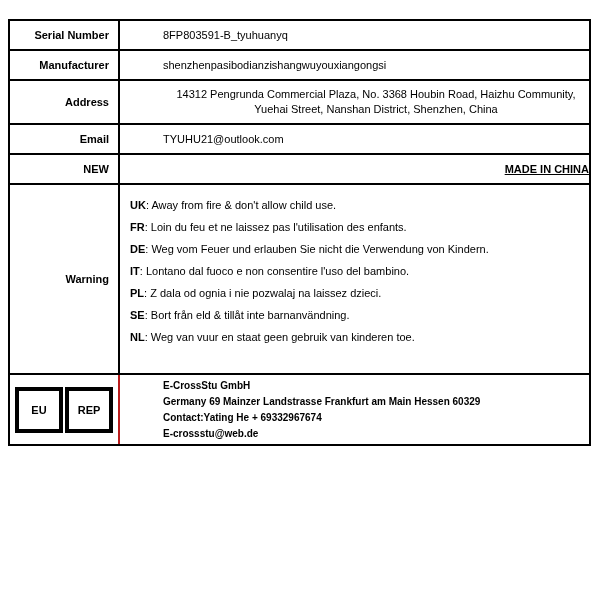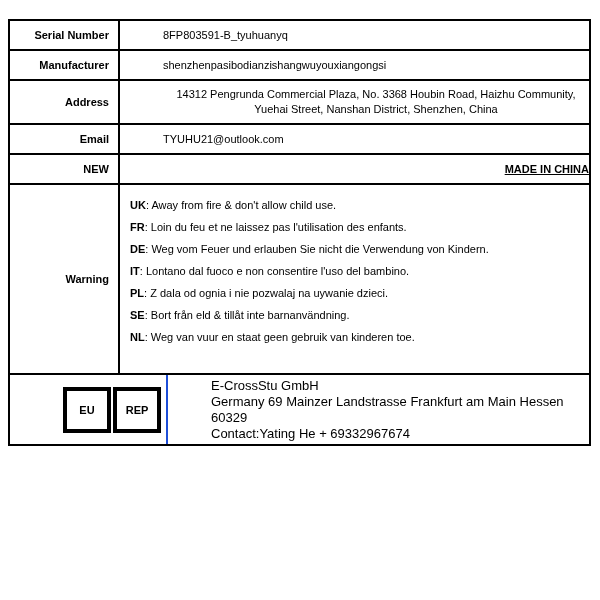--- a/index.html
+++ b/index.html
@@ -66,40 +66,39 @@
     flex: 1;
     box-sizing: border-box;
     padding: 9px 10px 0 10px;
     font-size: 11px;
   }
   .warn-line { line-height: 22px; white-space: nowrap; }
   .lang-code { font-weight: 700; }
   .eu-label-cell {
     flex: 0 0 110px;
     box-sizing: border-box;
-    border-right: 2px solid #1d4ed8;
+    border-right: 2px solid #b91c1c;
     display: flex;
     align-items: center;
     justify-content: center;
     padding: 0;
-    margin-left: 48px;
   }
   .eu-badge { display: flex; gap: 2px; }
   .eu-box {
     width: 48px;
     height: 46px;
     box-sizing: border-box;
     border: 4px solid #000000;
     display: flex;
     align-items: center;
     justify-content: center;
     font-weight: 700;
     font-size: 11px;
   }
-  .eu-lines { font-size: 13px; line-height: 16px; }
+  .eu-lines { font-size: 10px; line-height: 16px; font-weight: bold; }
 </style>
 </head>
 <body>
 
 <div class="page">
   <div class="product-label">
 
     <div class="row h-std">
       <div class="cell-l">Serial Number</div>
       <div class="cell-v">8FP803591-B_tyuhuanyq</div>
@@ -125,36 +124,37 @@
       <div class="cell-v new-value">MADE IN CHINA</div>
     </div>
 
     <div class="row h-warn">
       <div class="cell-l">Warning</div>
       <div class="warning-cell">
         <div class="warn-line"><span class="lang-code">UK</span><span>: Away from fire &amp; don't allow child use.</span></div>
         <div class="warn-line"><span class="lang-code">FR</span><span>: Loin du feu et ne laissez pas l'utilisation des enfants.</span></div>
         <div class="warn-line"><span class="lang-code">DE</span><span>: Weg vom Feuer und erlauben Sie nicht die Verwendung von Kindern.</span></div>
         <div class="warn-line"><span class="lang-code">IT</span><span>: Lontano dal fuoco e non consentire l'uso del bambino.</span></div>
-        <div class="warn-line"><span class="lang-code">PL</span><span>: Z dala od ognia i nie pozwalaj na uywanie dzieci.</span></div>
+        <div class="warn-line"><span class="lang-code">PL</span><span>: Z dala od ognia i nie pozwalaj na laissez dzieci.</span></div>
         <div class="warn-line"><span class="lang-code">SE</span><span>: Bort från eld &amp; tillåt inte barnanvändning.</span></div>
         <div class="warn-line"><span class="lang-code">NL</span><span>: Weg van vuur en staat geen gebruik van kinderen toe.</span></div>
       </div>
     </div>
 
     <div class="row h-eu">
       <div class="eu-label-cell">
         <div class="eu-badge">
           <div class="eu-box">EU</div>
           <div class="eu-box">REP</div>
         </div>
       </div>
       <div class="cell-v">
         <div class="eu-lines">
           <div>E-CrossStu GmbH</div>
           <div>Germany 69 Mainzer Landstrasse Frankfurt am Main Hessen 60329</div>
           <div>Contact:Yating He + 69332967674</div>
+          <div>E-crossstu@web.de</div>
         </div>
       </div>
     </div>
 
   </div>
 </div>
 
 </body></html>

